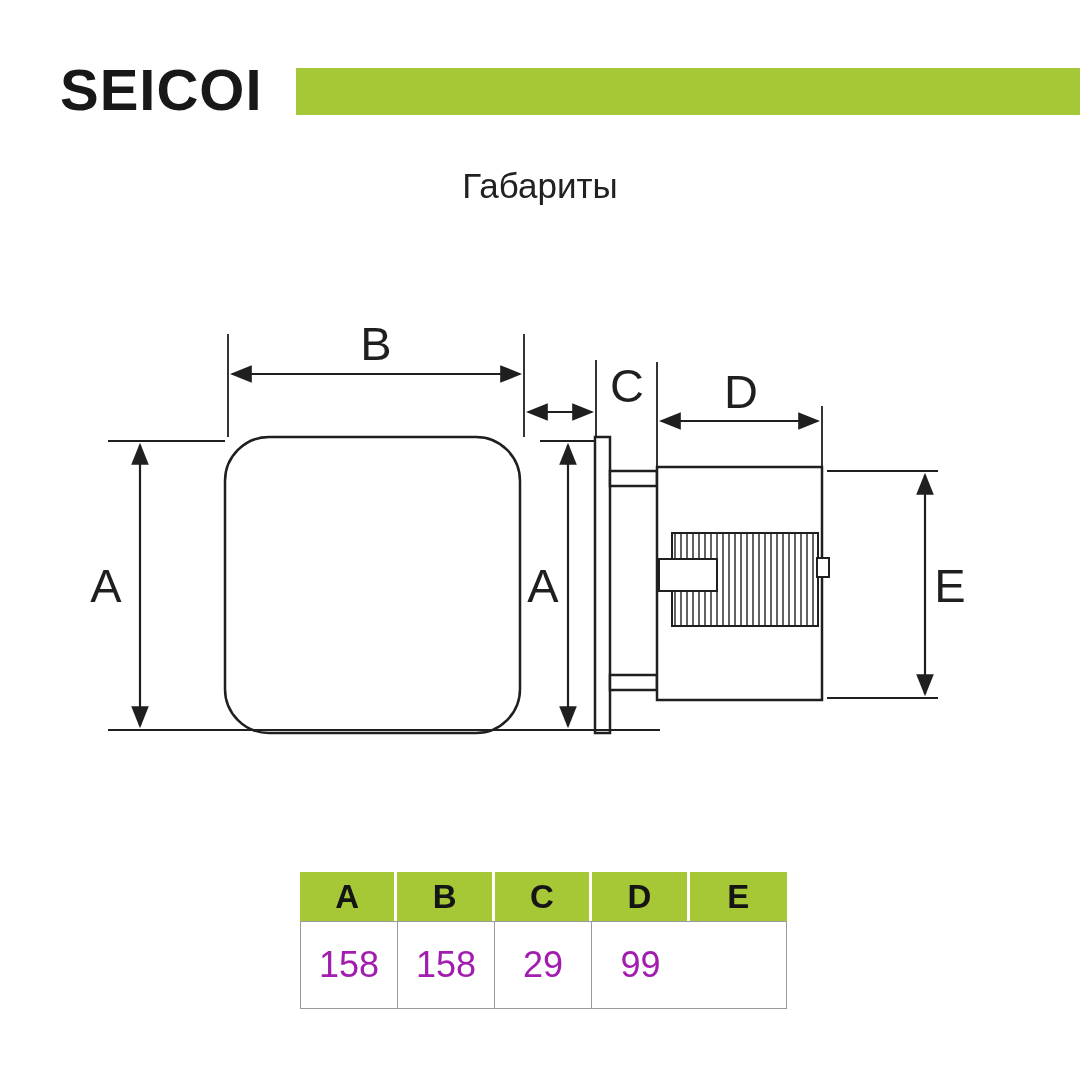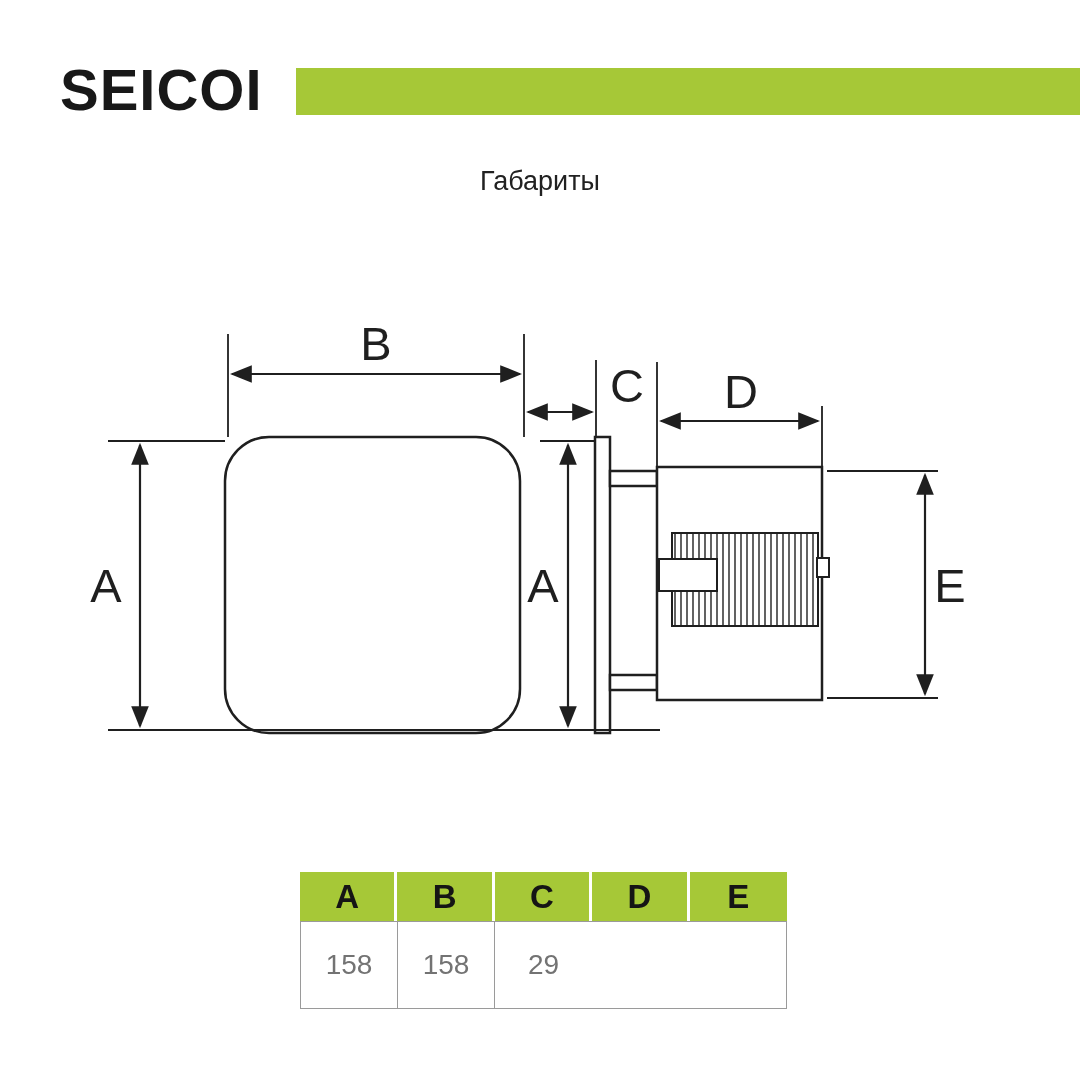--- a/index.html
+++ b/index.html
@@ -3,32 +3,32 @@
 <meta charset="utf-8">
 <style>
   * { margin:0; padding:0; box-sizing:border-box; }
   html, body { width:1080px; height:1080px; }
   body { background:#ffffff; font-family:"Liberation Sans", sans-serif; color:#1f1f1f; }
   .page { position:relative; width:1080px; height:1080px; background:#ffffff; overflow:hidden;margin-top:16px; }
 
   .brand { position:absolute; left:60px; top:40px; font-size:58px; font-weight:700; letter-spacing:1px; color:#181818; }
   .accent-bar { position:absolute; left:296px; top:52px; width:784px; height:47px; background:var(--accent,#a6c837); }
 
-  .title { position:absolute; left:0; top:150px; width:100%; text-align:center; font-size:27px; font-weight:500; color:#212121; }
+  .title { position:absolute; left:0; top:150px; width:100%; text-align:center; font-size:35px; font-weight:500; color:#212121; }
 
   .diagram { position:absolute; left:0; top:0; width:1080px; height:1080px; }
   .diagram text { font-family:"Liberation Sans", sans-serif; font-size:47px; fill:#1f1f1f; }
 
   .dim-table { position:absolute; left:300px; top:856px; width:487px; }
   .thead { display:grid; grid-template-columns:repeat(5,1fr); }
   .th { height:49px; background:var(--accent,#a6c837); display:flex; align-items:center; justify-content:center;
         font-size:33px; font-weight:700; color:#151515; border-right:3px solid #ffffff; }
   .th:last-child { border-right:none; }
   .tbody { display:grid; grid-template-columns:repeat(5,1fr); border:1.5px solid #9a9a9a; background:#fff; }
-  .td { height:86px; display:flex; align-items:center; justify-content:center; font-size:28px; color:#737373;
+  .td { height:86px; display:flex; align-items:center; justify-content:center; font-size:36px; color:#a21caf;
         background:#ffffff; border-right:1.5px solid #9a9a9a; }
   .td:last-child { border-right:none; }
 </style>
 </head>
 <body>
 
 <div class="page">
 
   <div>
     <div class="brand">SEICOI</div>
@@ -96,16 +96,17 @@
       <div class="th">A</div>
       <div class="th">B</div>
       <div class="th">C</div>
       <div class="th">D</div>
       <div class="th">E</div>
     </div>
     <div class="tbody">
       <div class="td">158</div>
       <div class="td">158</div>
       <div class="td">29</div>
+      <div class="td">99</div>
     </div>
   </div>
 
 </div>
 
 </body></html>

